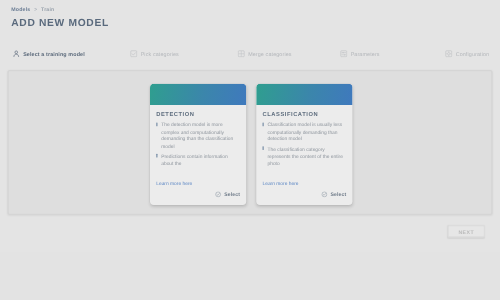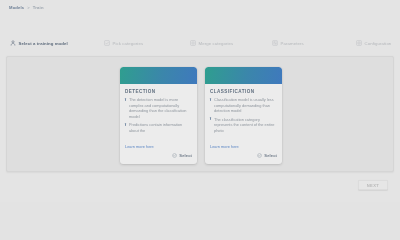--- a/index.html
+++ b/index.html
@@ -133,20 +133,21 @@
 <body>
 
 <div class="app">
 
   <div class="breadcrumb">
     <span class="bc-link">Models</span>
     <span class="bc-sep">&gt;</span>
     <span class="bc-cur">Train</span>
   </div>
 
+  <div class="page-title">ADD NEW MODEL</div>
 
   <div class="stepper">
 
     <div class="step s0 active">
       <span class="step-ico">
         <svg viewBox="0 0 12 12">
             <circle cx="6" cy="3.6" r="2.1" fill="none" stroke="#5d6b7c" stroke-width="1.1"></circle>
             <path d="M2.2 10.4c0-2.3 1.7-3.6 3.8-3.6s3.8 1.3 3.8 3.6" fill="none" stroke="#5d6b7c" stroke-width="1.1" stroke-linecap="round"></path>
           </svg>
       </span>

